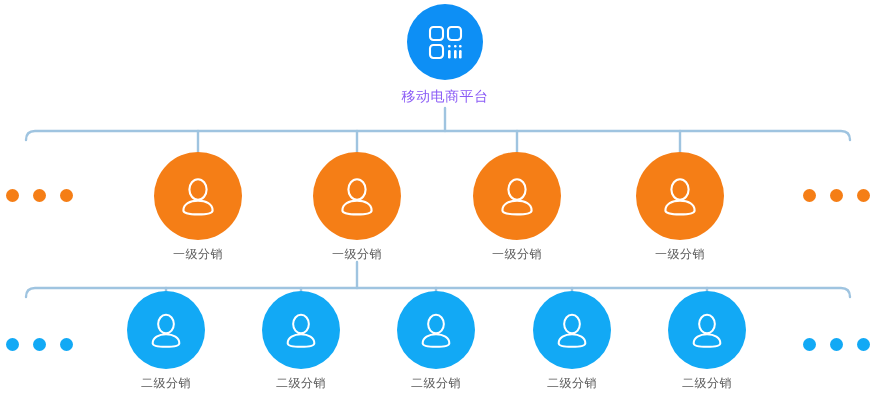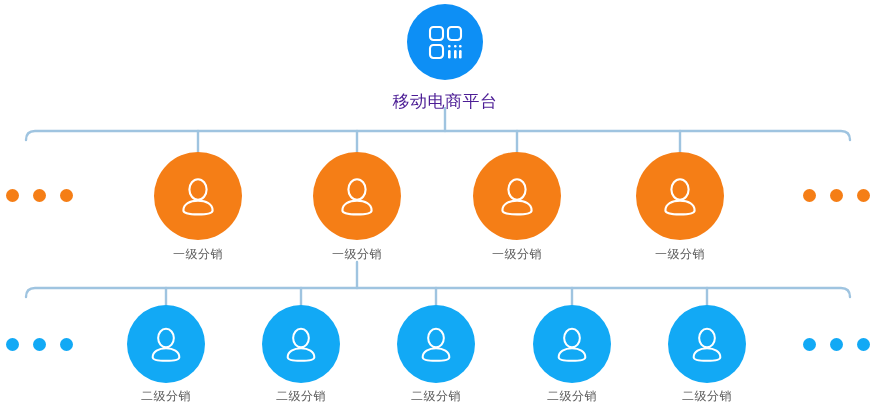--- a/index.html
+++ b/index.html
@@ -57,42 +57,41 @@
   .node-root {
     left: 398px;
     top: 4px;
     width: 94px;
   }
   .node-root .disc {
     width: 76px;
     height: 76px;
   }
   .node-root .node-label {
-    margin-top: 15px;
-    font-size: 17px;
-    color: #4c1d95;
+    margin-top: 9px;
+    font-size: 14px;
+    color: #8b5cf6;
   }
 
   
   .node-l1 {
     top: 152px;
     width: 98px;
     margin-left: -49px;
   }
   .node-l1 .disc {
     width: 88px;
     height: 88px;
   }
 
   
   .node-l2 {
-    top: 305px;
+    top: 291px;
     width: 90px;
     margin-left: -45px;
-    font-family: Liberation Mono, monospace;
   }
   .node-l2 .disc {
     width: 78px;
     height: 78px;
   }
 
   
   .dots {
     position: absolute;
     display: flex;

